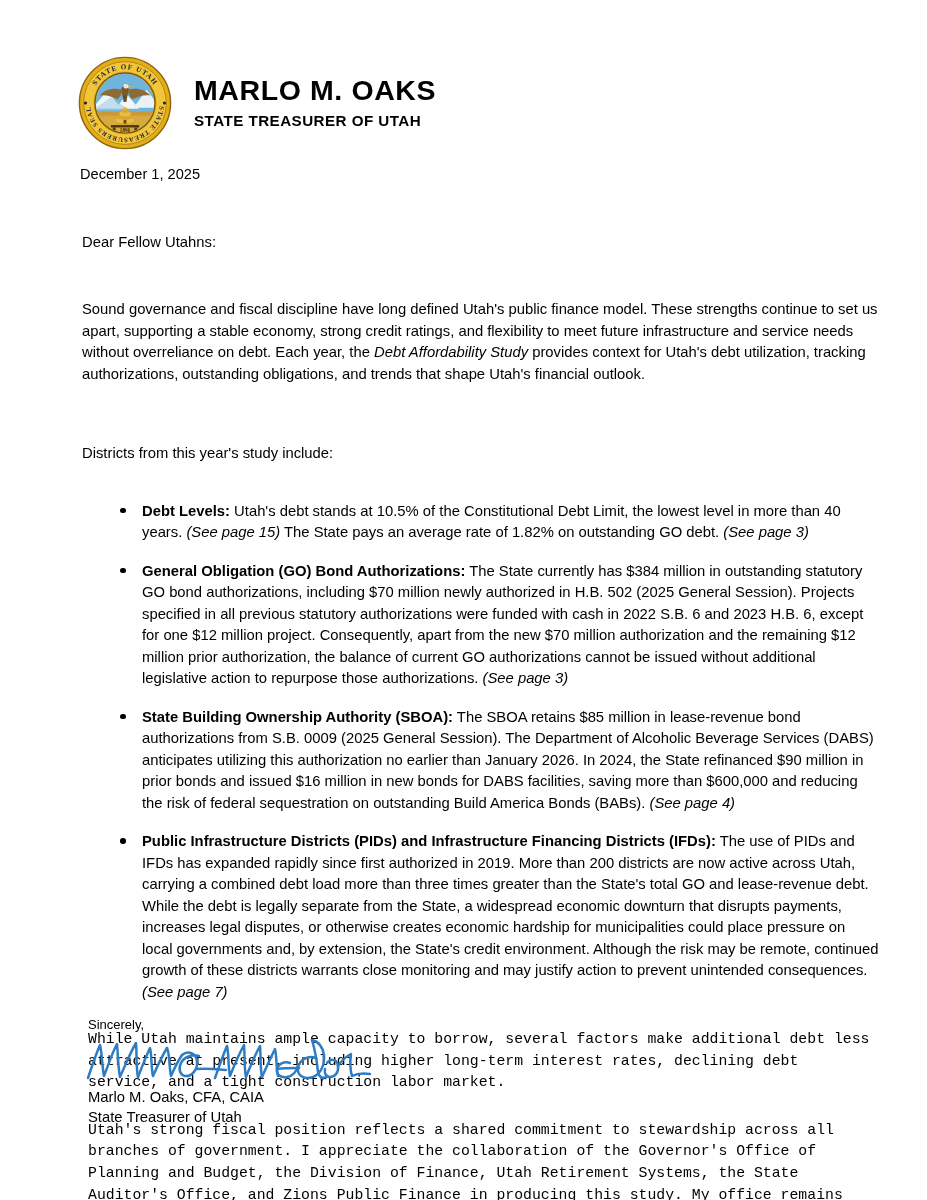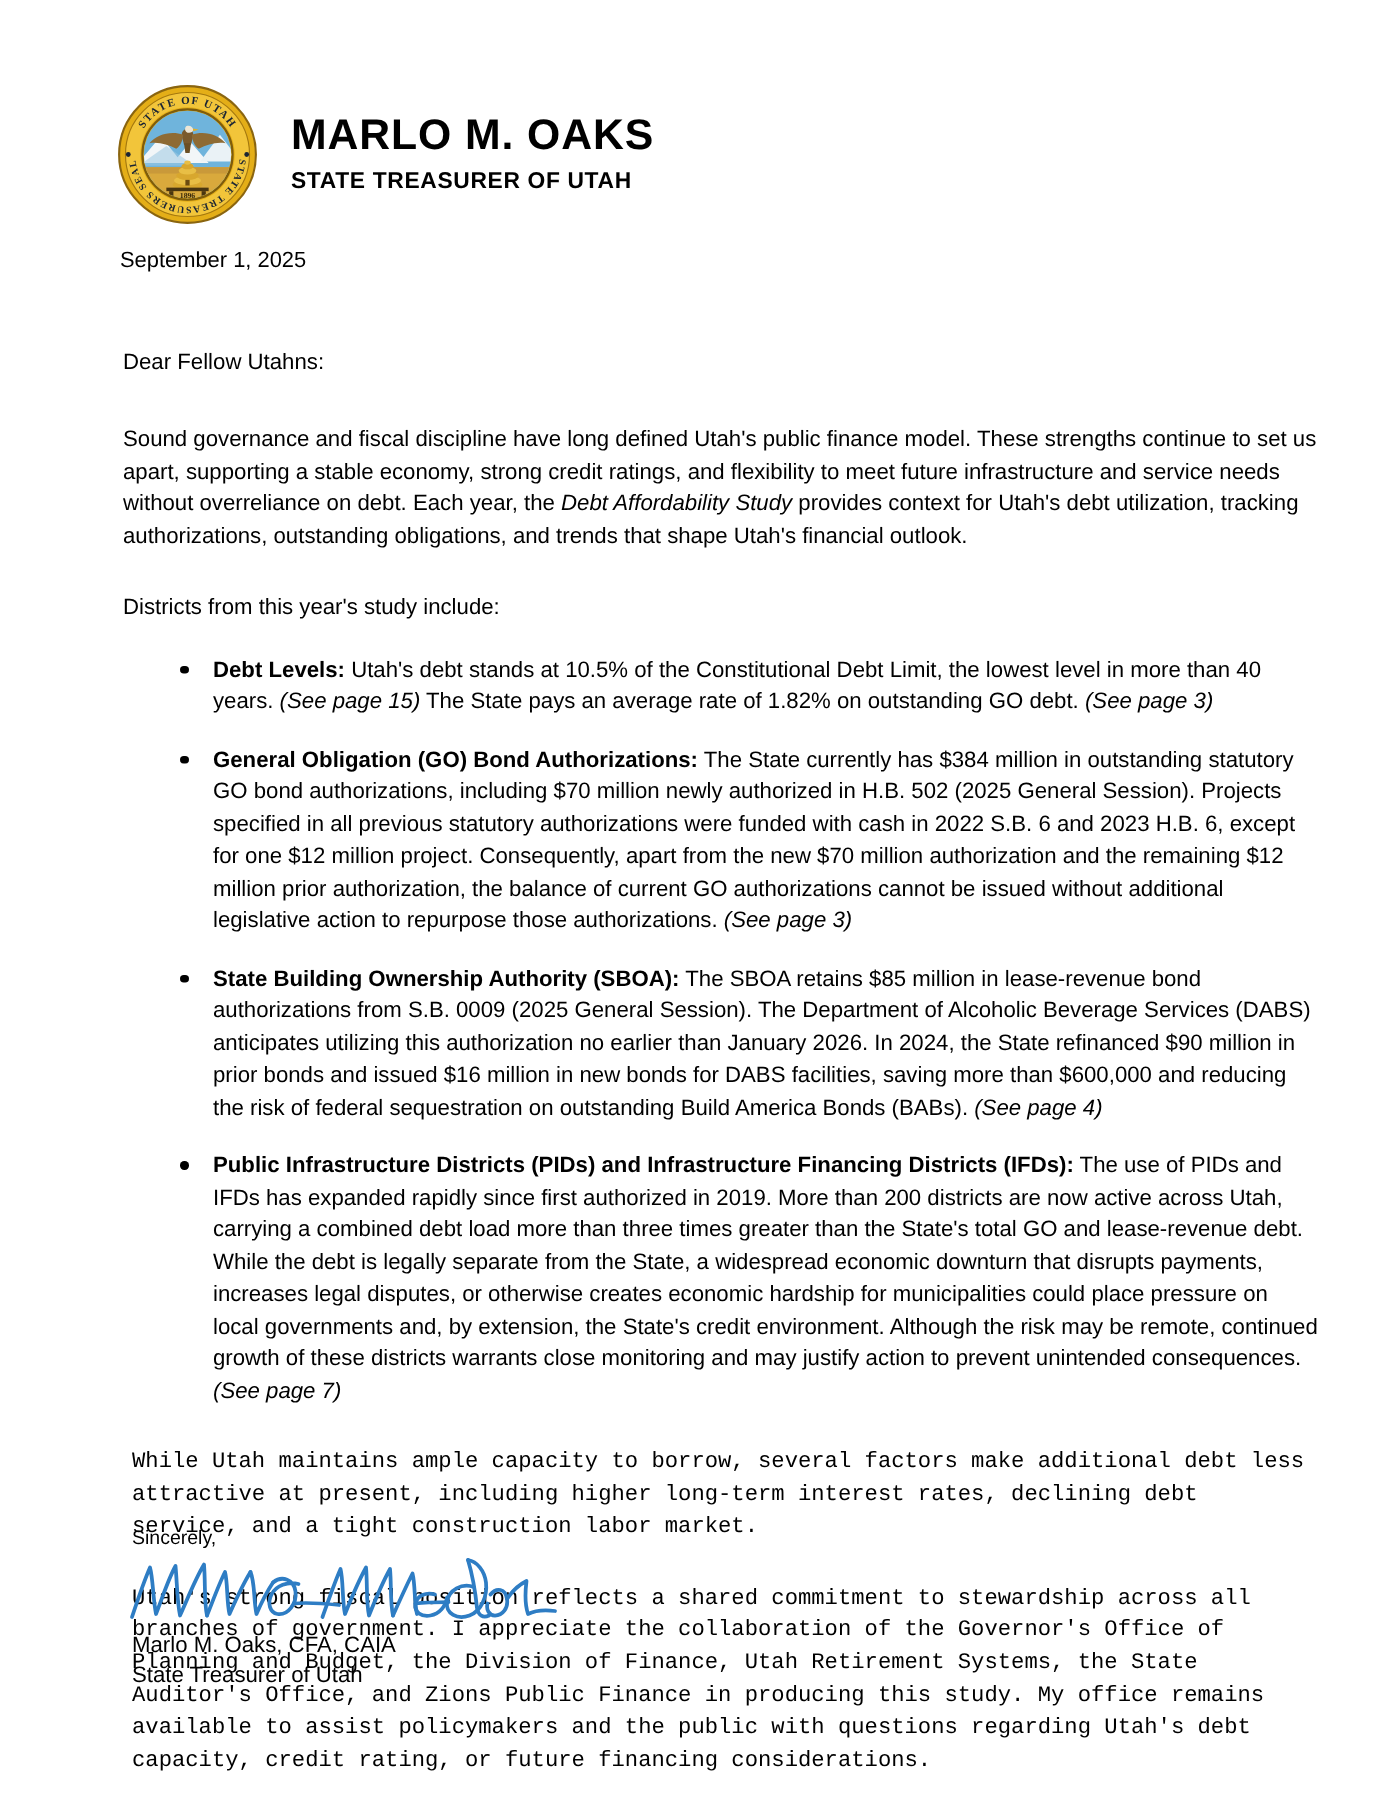--- a/index.html
+++ b/index.html
@@ -78,21 +78,21 @@
   }
 
   .salutation {
     margin-left: 82px;
     width: 800px;
     font-size: 14.8px;
     line-height: 1.42;
   }
 
   p.para {
-    margin: 0;
+    margin: 16px;
     margin-left: 82px;
     width: 797px;
     font-size: 14.8px;
     line-height: 1.455;
     text-align: left;
   }
   .gap-lg { height: 30px; }
   .gap-md { height: 26px; }
   .gap-sm { height: 20px; }
 
@@ -226,21 +226,21 @@
         <text x="100" y="162" text-anchor="middle" font-family="'Liberation Serif', serif" font-size="11" font-weight="bold" fill="#3A2A0A">1896</text>
       </svg>
     </div>
 
     <div class="header-text">
       <div class="office-name">MARLO M. OAKS</div>
       <div class="office-title">STATE TREASURER OF UTAH</div>
     </div>
   </div>
 
-  <div class="date-line">September 1, 2025</div>
+  <div class="date-line">December 1, 2025</div>
 
   <div class="body-block">
 
     <div class="salutation">Dear Fellow Utahns:</div>
 
     <div class="gap-lg"></div>
 
     <p class="para"><span>Sound governance and fiscal discipline have long defined Utah's public finance model. These strengths continue to set us apart, supporting a stable economy, strong credit ratings, and flexibility to meet future infrastructure and service needs without overreliance on debt. Each year, the </span><span class="ital">Debt Affordability Study</span><span> provides context for Utah's debt utilization, tracking authorizations, outstanding obligations, and trends that shape Utah's financial outlook.</span></p>
 
     <div class="gap-md"></div>

